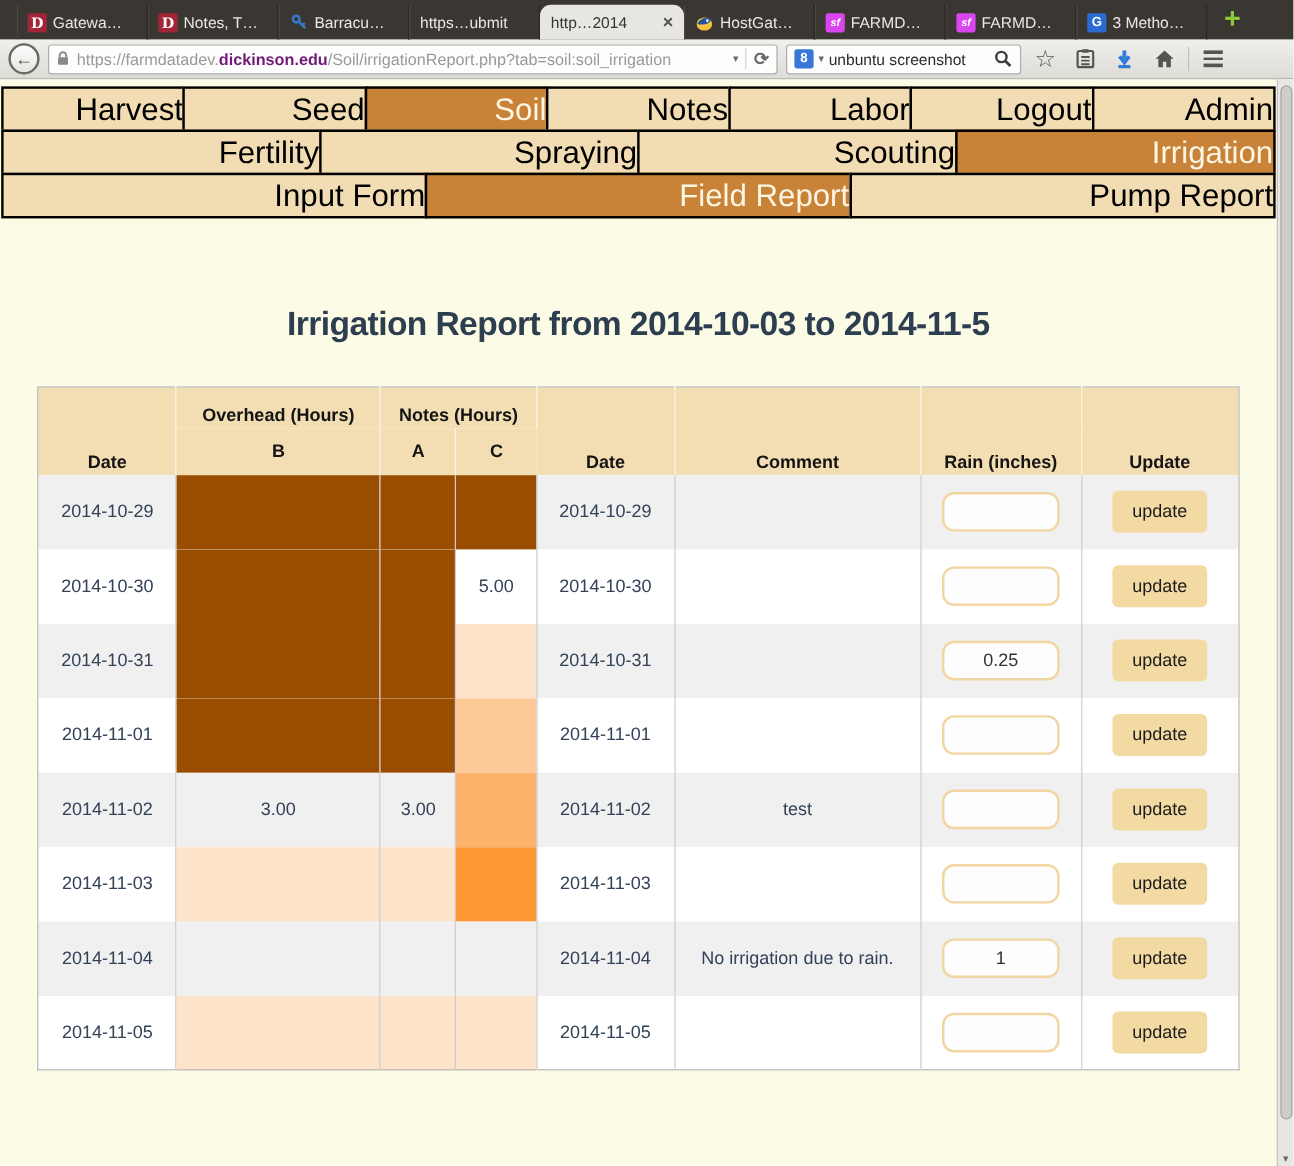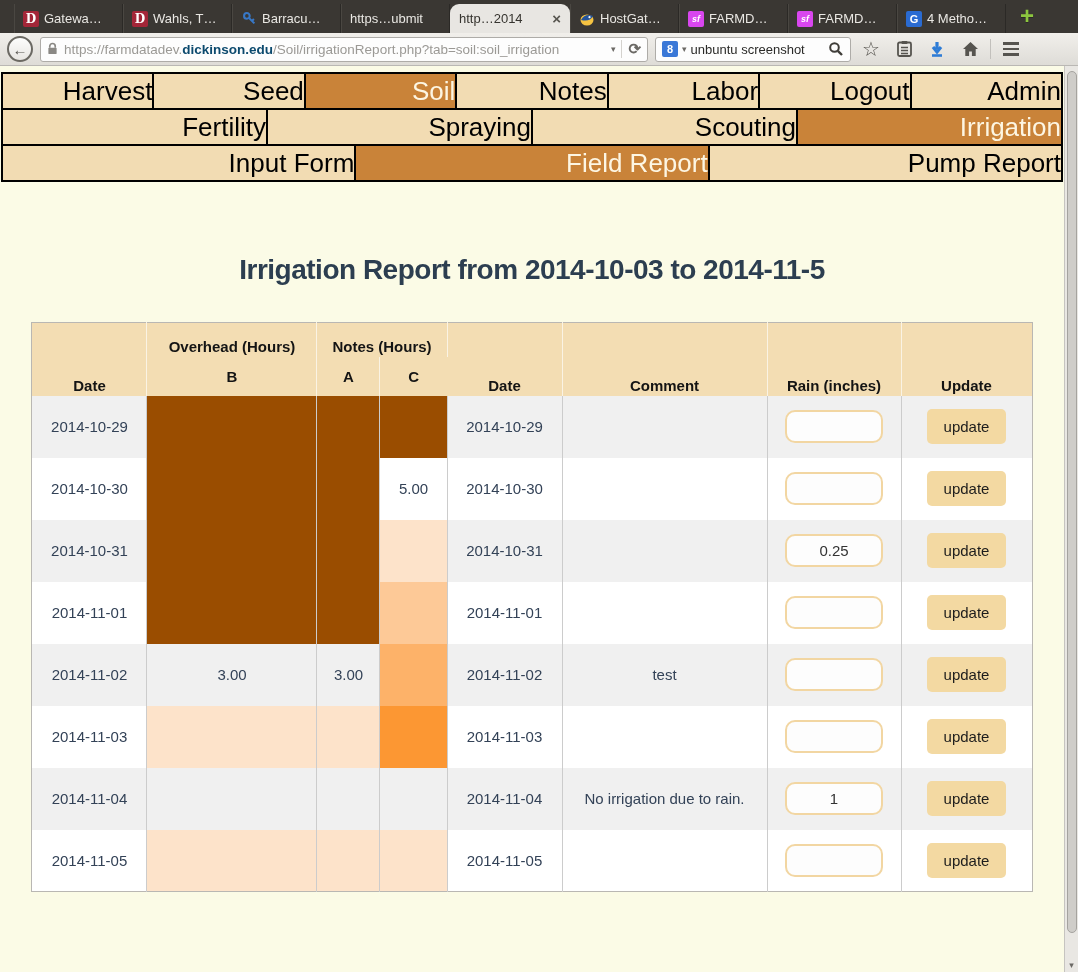--- a/index.html
+++ b/index.html
@@ -24,21 +24,21 @@
             text-shadow:0 1px 0 #2b2926; align-self:center; }
 
   .toolbar { height:33px; background:linear-gradient(#f1efeb,#dedcd7); border-bottom:1px solid #bab8b4;
              display:flex; align-items:center; padding:0 7px; gap:7px; }
   .backbtn { width:26px; height:26px; border-radius:50%; border:2px solid #6b6963; color:#55534e;
              display:flex; align-items:center; justify-content:center; font-size:15px; font-weight:bold;
              background:linear-gradient(#fdfdfc,#e8e6e2); cursor:pointer; }
   .urlbar { width:608px; height:25px; background:#fdfdfd; border:1px solid #aeaca8; border-radius:3px;
             display:flex; align-items:center; padding:0 6px; gap:6px; font-size:13.5px; cursor:text; }
   .url-text { flex:1; white-space:nowrap; overflow:hidden; color:#9b9995; }
-  .url-domain { color:#0c4a6e; font-weight:bold; }
+  .url-domain { color:#701a75; font-weight:bold; }
   .url-caret,.sb-caret { color:#6b6965; font-size:9px; cursor:pointer; }
   .reload { color:#6b6965; font-size:15px; font-weight:bold; border-left:1px solid #d4d2ce; padding-left:6px; cursor:pointer; }
   .searchbar { width:196px; height:25px; background:#fdfdfd; border:1px solid #aeaca8; border-radius:3px;
                display:flex; align-items:center; padding:0 6px; gap:4px; cursor:text; }
   .fav-goog { width:16px; height:16px; background:#3a78d7; color:#fff; font-size:11px; font-weight:bold;
               display:flex; align-items:center; justify-content:center; border-radius:2px; flex:0 0 16px; }
   .search-text { flex:1; font-size:13px; color:#2a2a28; white-space:nowrap; overflow:hidden; }
   .tool-ico { color:#56544f; display:flex; align-items:center; justify-content:center; width:26px; cursor:pointer; }
   .star { font-size:20px; }
   .menu-bars { display:flex; flex-direction:column; gap:3px; }
@@ -86,21 +86,21 @@
 </head>
 <body>
 
 <div class="tabbar">
   <div class="tab">
     <span class="fav fav-d">D</span>
     <span class="tab-label">Gatewa…</span>
   </div>
   <div class="tab">
     <span class="fav fav-d">D</span>
-    <span class="tab-label">Wahls, T…</span>
+    <span class="tab-label">Notes, T…</span>
   </div>
   <div class="tab">
     <span class="fav">
       <svg width="15" height="15" viewBox="0 0 16 16">
           <circle cx="5.2" cy="5.2" r="3" fill="none" stroke="#3878c7" stroke-width="2.2"></circle>
           <path d="M7.6 7.6 L13.2 13.2 M10.6 10.6 l2.1-2.1" stroke="#3878c7" stroke-width="2.2" fill="none"></path>
         </svg>
     </span>
     <span class="tab-label">Barracu…</span>
   </div>
@@ -124,21 +124,21 @@
   <div class="tab">
     <span class="fav fav-sf">sf</span>
     <span class="tab-label">FARMD…</span>
   </div>
   <div class="tab">
     <span class="fav fav-sf">sf</span>
     <span class="tab-label">FARMD…</span>
   </div>
   <div class="tab">
     <span class="fav fav-g">G</span>
-    <span class="tab-label">4 Metho…</span>
+    <span class="tab-label">3 Metho…</span>
   </div>
   <div class="newtab">+</div>
 </div>
 
 <div class="toolbar">
   <div class="backbtn">←</div>
   <div class="urlbar">
     <span style="display:flex;">
       <svg width="11" height="14" viewBox="0 0 12 15">
           <path d="M3 6 V4.5 a3 3 0 0 1 6 0 V6" fill="none" stroke="#8a8884" stroke-width="1.8"></path>

